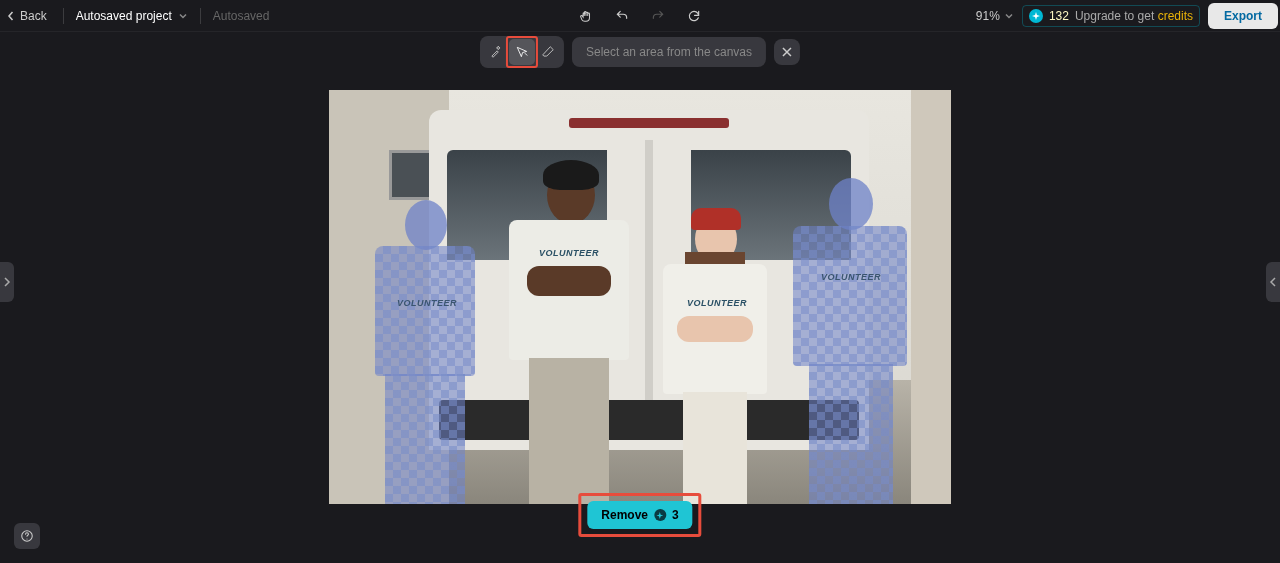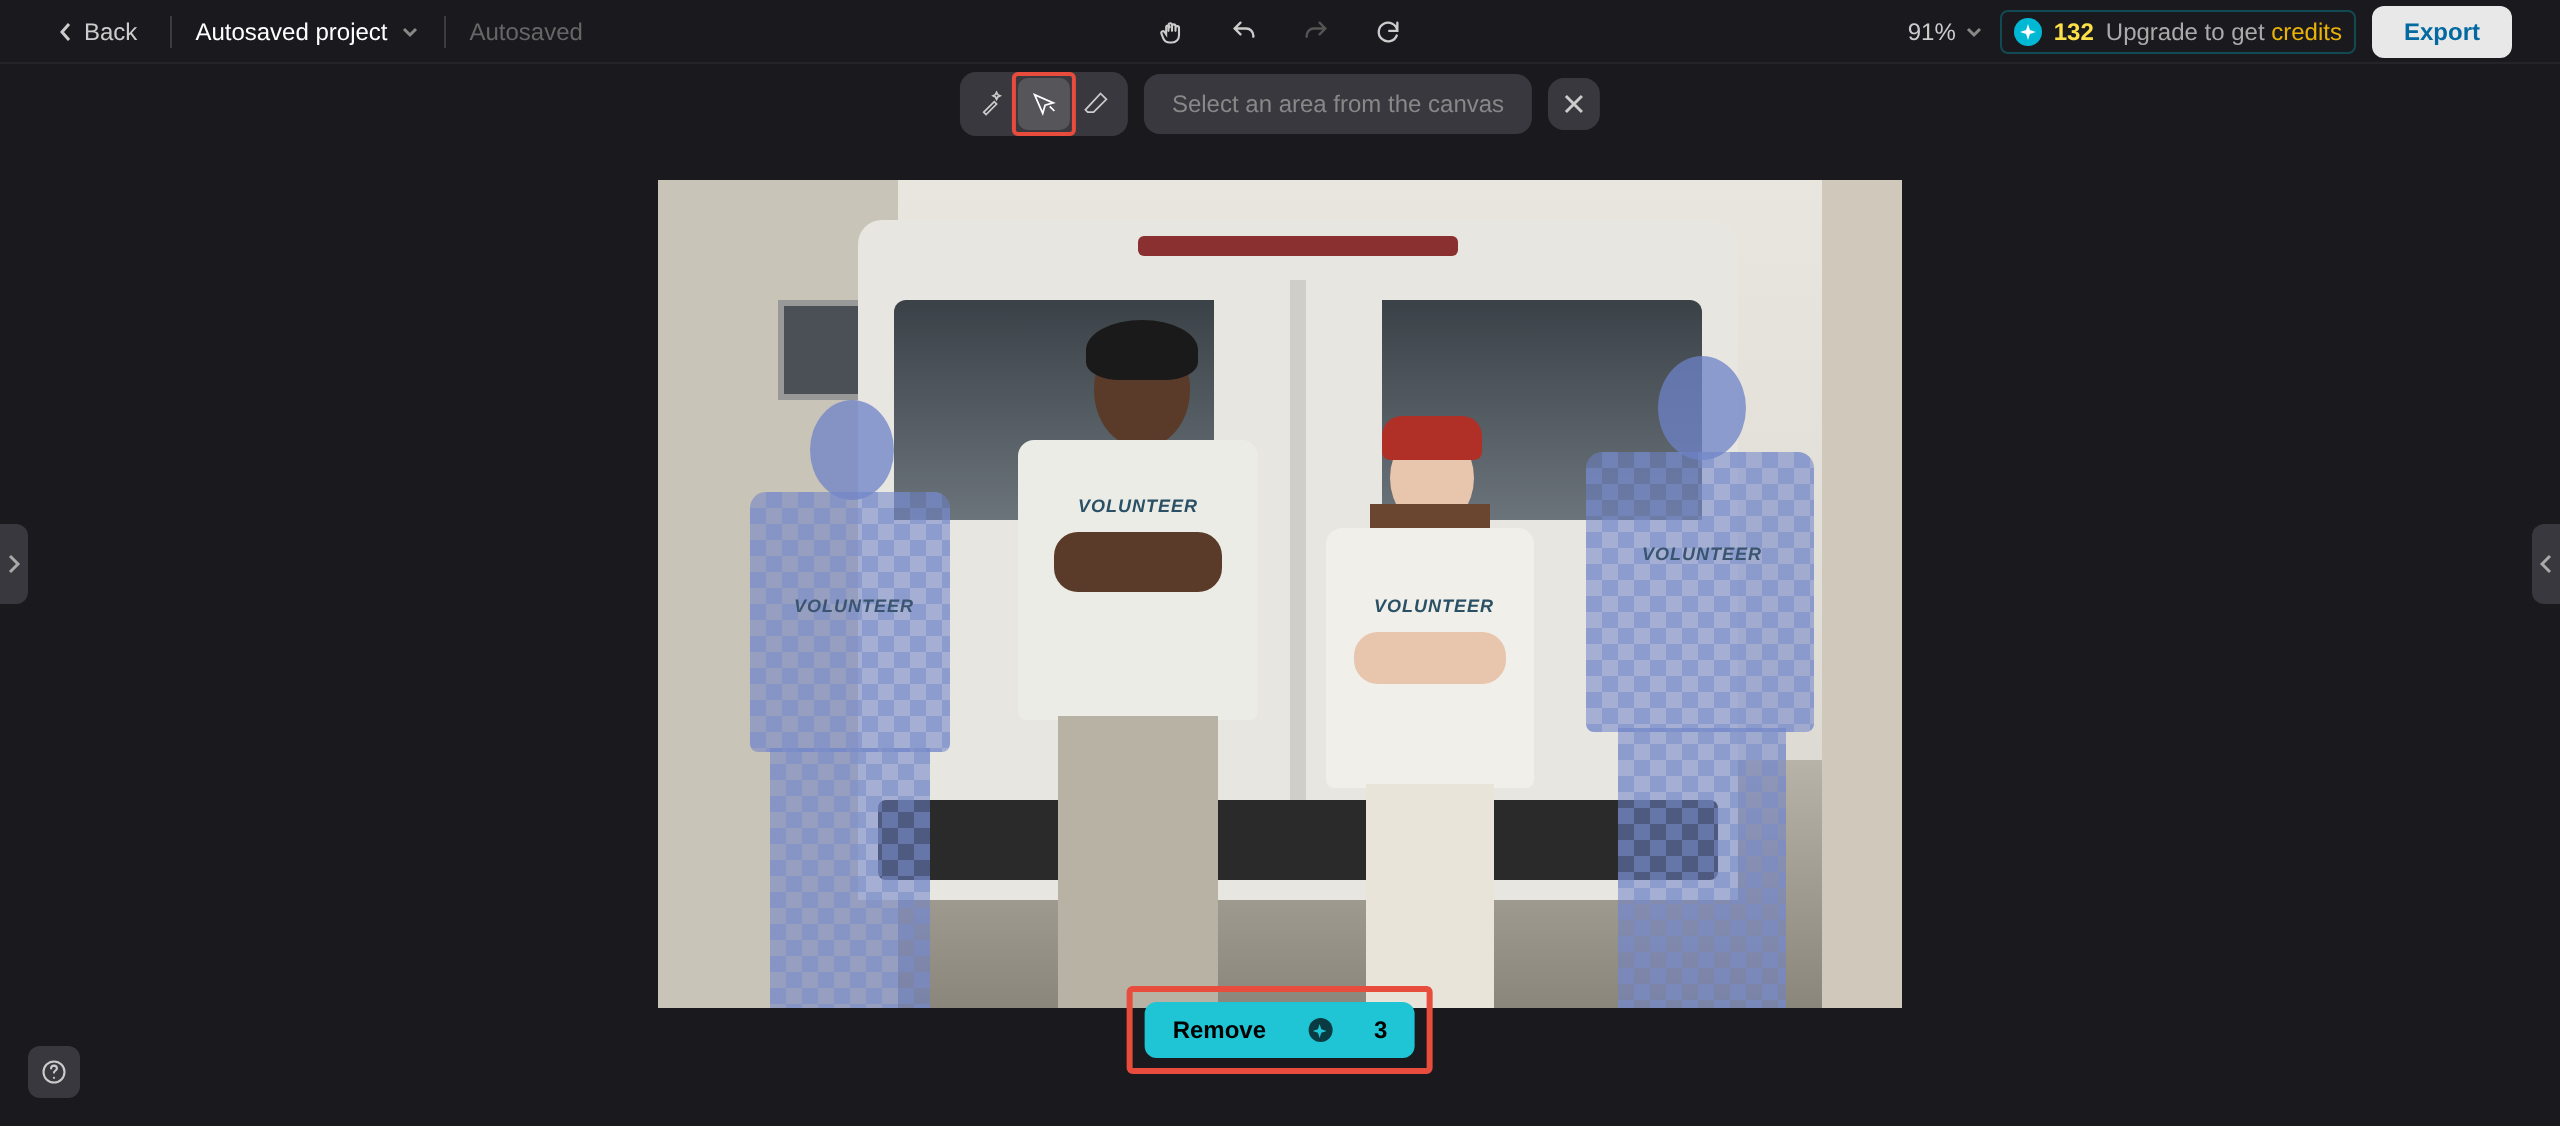--- a/index.html
+++ b/index.html
@@ -9,39 +9,39 @@
       background: #1a1a1e;
       font-family: -apple-system, BlinkMacSystemFont, 'Segoe UI', sans-serif;
       color: #fff;
       overflow: hidden;
       position: relative;
     }
     .topbar {
       height: 32px;
       display: flex;
       align-items: center;
-      padding: 0 24px;
+      padding: 0 2px;
       background: #1a1a1e;
       border-bottom: 1px solid rgba(255,255,255,0.05);
     }
     .topbar-left { display: flex; align-items: center; gap: 4px; flex: 1; }
     .topbar-center { display: flex; align-items: center; gap: 12px; justify-content: center; }
     .topbar-right { display: flex; align-items: center; gap: 8px; flex: 1; justify-content: flex-end; }
     .back-btn { display: flex; align-items: center; gap: 4px; color: #ccc; font-size: 12px; cursor: pointer; padding: 4px; }
     .back-btn svg { width: 10px; height: 10px; }
     .divider-v { width: 1px; height: 16px; background: rgba(255,255,255,0.15); margin: 0 8px; }
     .project-name { display: flex; align-items: center; gap: 6px; color: #fff; font-size: 12px; cursor: pointer; }
     .autosaved { color: #666; font-size: 12px; margin-left: 0; }
     .icon-btn { width: 24px; height: 24px; display: flex; align-items: center; justify-content: center; cursor: pointer; color: #ccc; border-radius: 4px; }
     .icon-btn.disabled { color: #555; cursor: default; }
     .zoom-display { display: flex; align-items: center; gap: 4px; color: #ccc; font-size: 12px; cursor: pointer; }
     .credits-badge { display: flex; align-items: center; gap: 4px; }
     .credit-coin { width: 14px; height: 14px; border-radius: 50%; background: #00b8d4; display: flex; align-items: center; justify-content: center; }
     .credit-coin svg { width: 8px; height: 8px; fill: #fff; }
-    .credits-num { color: #fde047; font-size: 12px; font-weight: 700; }
+    .credits-num { color: #fef9c3; font-size: 12px; font-weight: 400; }
     .upgrade-link { color: #aaa; font-size: 12px; cursor: pointer; padding: 4px 8px; border: 1px solid rgba(0,184,212,0.3); border-radius: 4px; }
     .upgrade-link .credits-word { color: #eab308; }
     .export-btn { background: #e8e8e8; color: #0369a1; font-size: 12px; font-weight: 600; padding: 6px 16px; border: none; border-radius: 6px; cursor: pointer; }
     
     .tool-bar {
       position: absolute;
       top: 36px;
       left: 50%;
       transform: translateX(-50%);
       display: flex;
@@ -137,21 +137,21 @@
       background: #1fc5d4;
       color: #000;
       font-size: 12px;
       font-weight: 700;
       padding: 7px 14px;
       border: none;
       border-radius: 6px;
       cursor: pointer;
       display: flex;
       align-items: center;
-      gap: 21px;
+      gap: 6px;
     }
     .remove-btn .coin { width: 12px; height:12px; border-radius:50%; background:#0a3b42; display:flex; align-items:center; justify-content:center; }
     .remove-btn .coin svg { width:7px; height:7px; fill:#1fc5d4; }
 
     .panel-handle {
       position: absolute;
       top: 50%;
       width: 14px; height: 40px;
       background: rgba(60,60,65,0.9);
       display: flex; align-items: center; justify-content: center;

